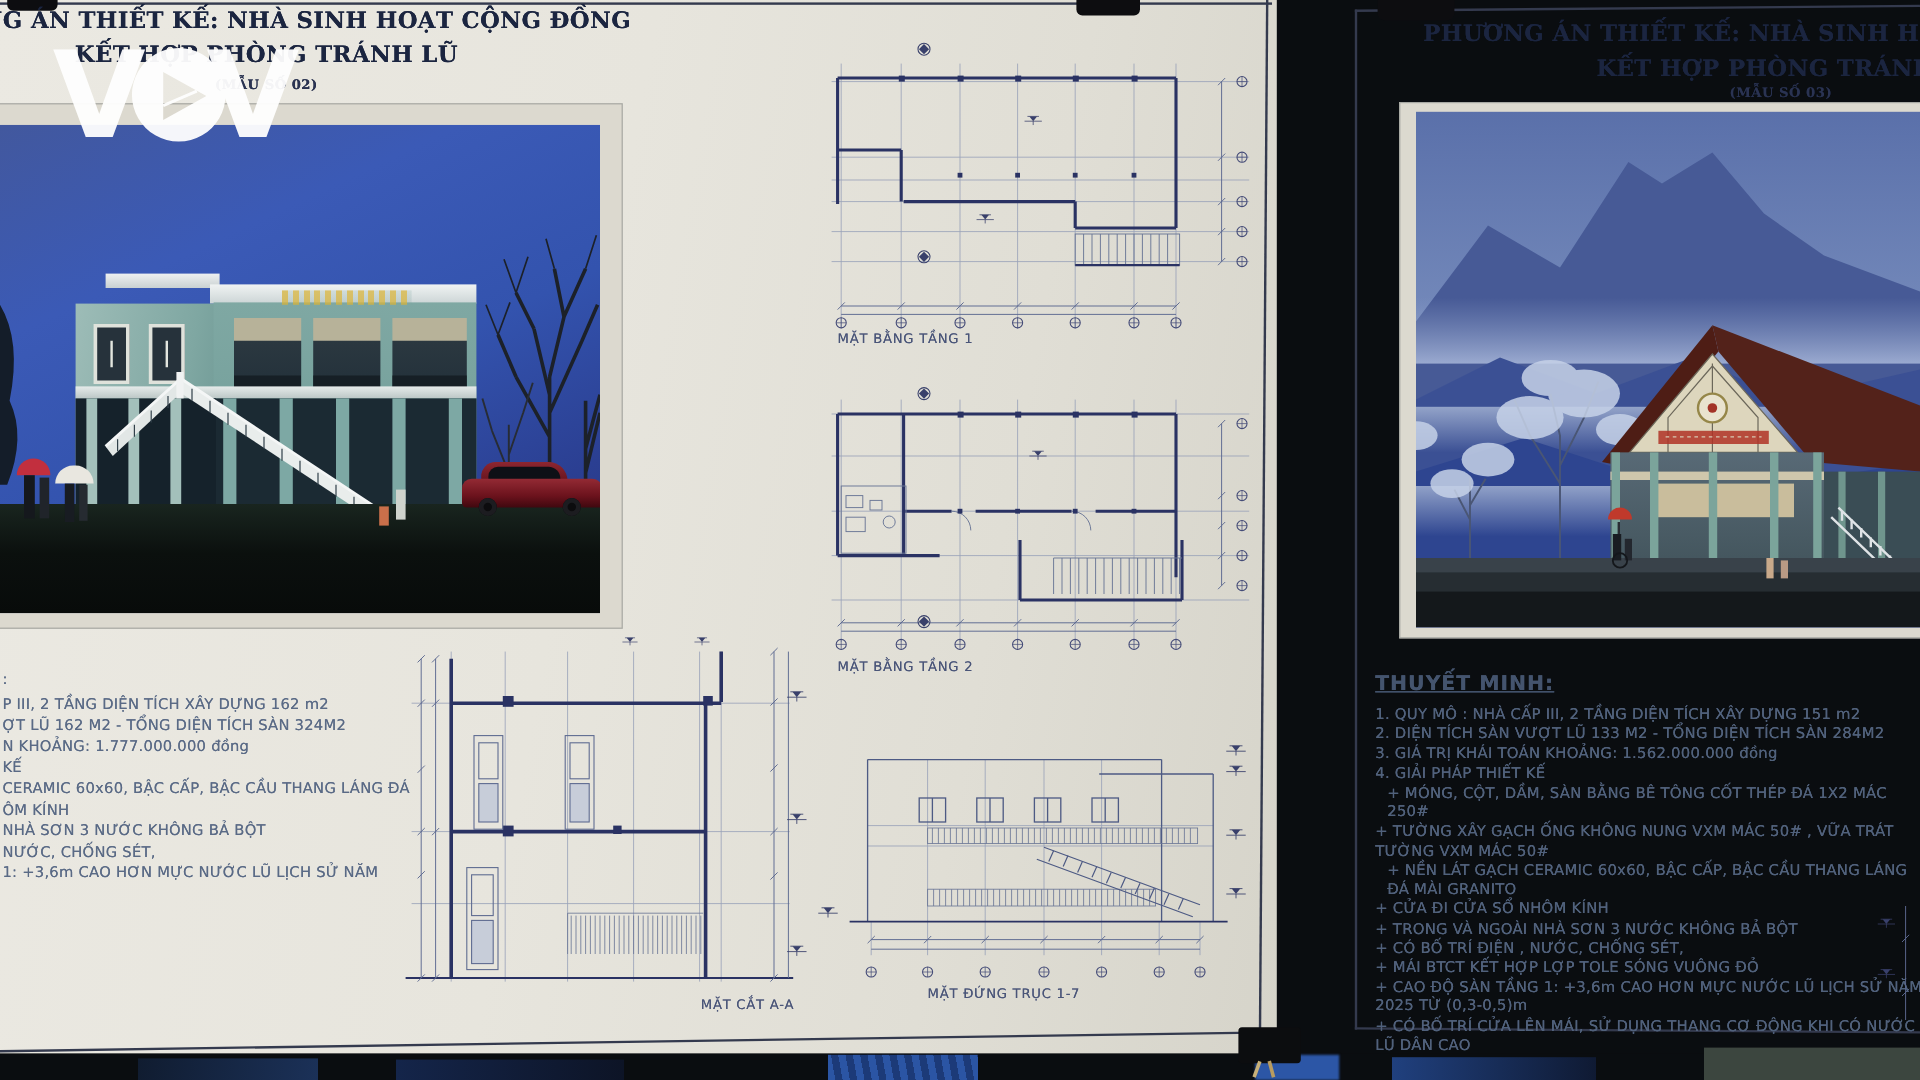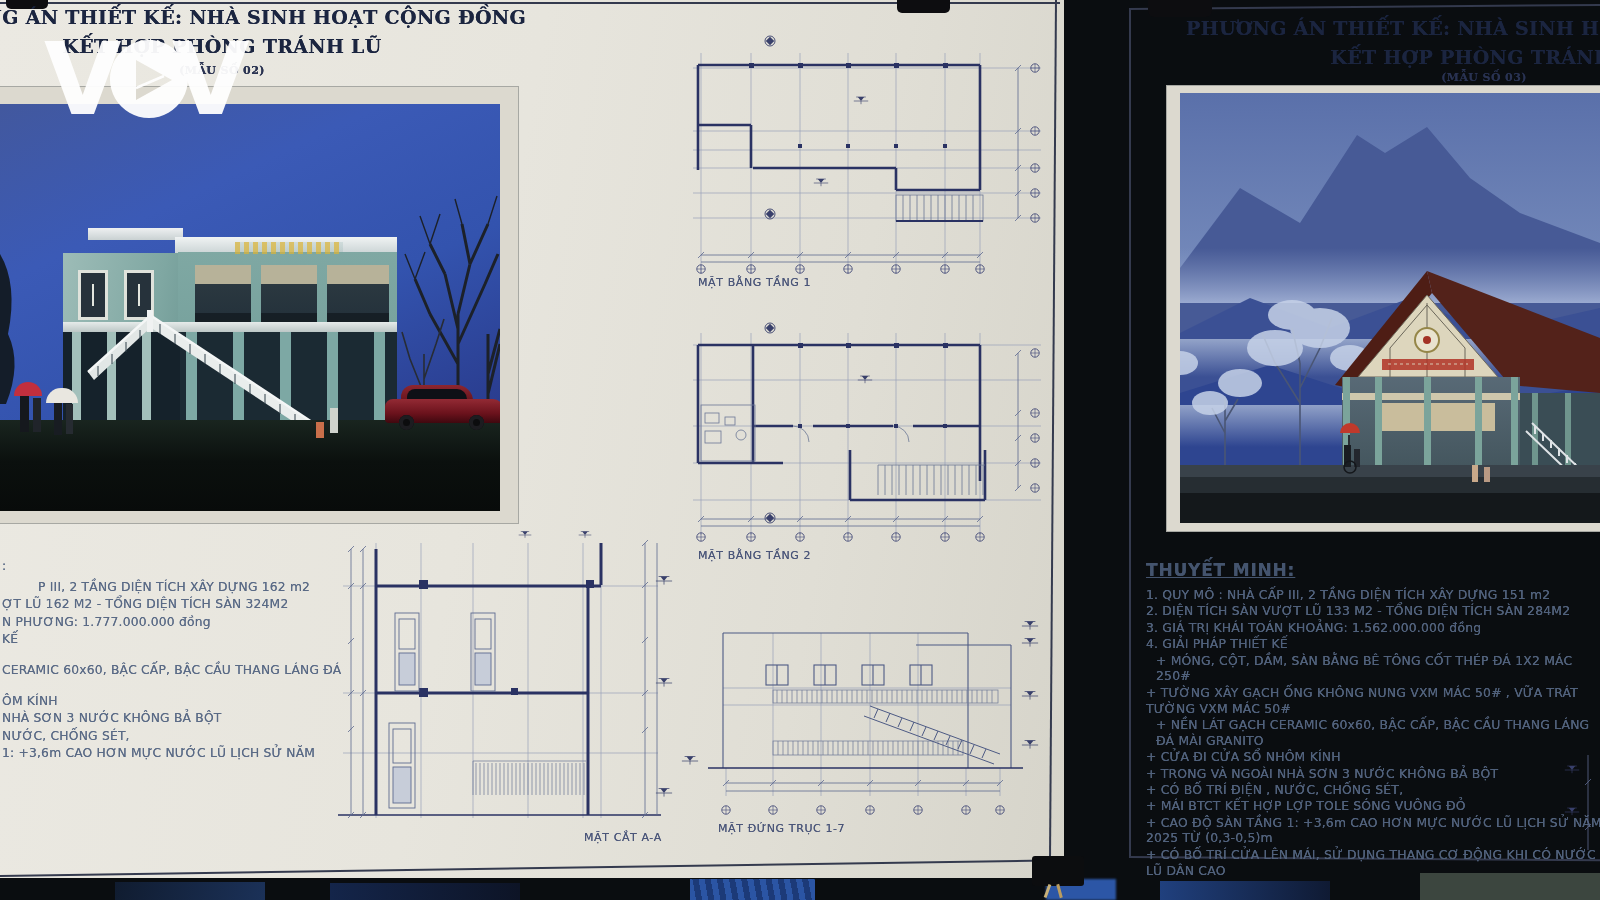--- a/index.html
+++ b/index.html
@@ -13,21 +13,21 @@
   
   .title-line{position:absolute;white-space:nowrap;font-family:"DejaVu Serif",serif;
     font-weight:bold;color:#1b2540;text-shadow:0 0 .5px #1b2540;}
   .t1{font-size:19px;letter-spacing:.3px;}
   .t2{font-size:19px;letter-spacing:.3px;}
   .t3{font-size:11px;letter-spacing:.4px;color:#2a3352;}
   .center{transform:translateX(-50%);}
   
   .spec{font-size:12.3px;line-height:17.6px;color:#5a6a85;letter-spacing:.2px;
         white-space:nowrap;text-shadow:0 0 .4px #6a7a95;}
-  .mt13{margin-top:13px;} .mt16{margin-top:16px;}
+  .mt13{} .mt16{margin-top:16px;}
   .note{font-size:12.4px;line-height:15.8px;color:#50617c;letter-spacing:.2px;
         text-shadow:0 0 .4px #60718c;margin-bottom:.6px;}
   .notes-head{font-size:17px;font-weight:bold;color:#44546e;letter-spacing:.8px;
         text-decoration:underline;margin-bottom:7px;text-shadow:0 0 .5px #44546e;}
   .dwg-label{position:absolute;font-size:11px;color:#4a5578;letter-spacing:.6px;
         white-space:nowrap;text-shadow:0 0 .4px #5a6588;}
   
   #vov{left:44px;top:30px;width:215px;height:100px;opacity:.95;}
   .vov-v{position:absolute;font-family:"DejaVu Sans",sans-serif;font-weight:900;
         font-size:100px;line-height:1;color:#fff;}
@@ -154,23 +154,23 @@
     <span class="vov-v" style="left:0;top:0;">V</span>
     <svg class="abs" style="left:62px;top:6px;" width="86" height="86">
       <path fill-rule="evenodd" fill="#ffffff" d="M43,4 A39,39 0 1 1 42.9,4 Z M30,24 L30,64 L66,44 Z"></path>
       <path d="M30,52 L58,40" stroke="#ffffff" stroke-width="2.5"></path>
     </svg>
     <span class="vov-v" style="left:128px;top:0;">V</span>
   </div>
 
   <div class="abs" style="left:2px;top:558px;width:430px;">
     <div class="spec">:</div>
-    <div class="spec" style="margin-top:3px;margin-left:36px;">P III, 2 TẦNG DIỆN TÍCH XÂY DỰNG 162 m2</div>
+    <div class="spec" style="margin-top:3px;">P III, 2 TẦNG DIỆN TÍCH XÂY DỰNG 162 m2</div>
     <div class="spec">ỢT LŨ 162 M2 - TỔNG DIỆN TÍCH SÀN 324M2</div>
-    <div class="spec">N PHƯƠNG: 1.777.000.000 đồng</div>
+    <div class="spec">N KHOẢNG: 1.777.000.000 đồng</div>
     <div class="spec">KẾ</div>
     <div class="spec mt13">CERAMIC 60x60, BẬC CẤP, BẬC CẦU THANG LÁNG ĐÁ</div>
     <div class="spec mt13">ÔM KÍNH</div>
     <div class="spec">NHÀ SƠN 3 NƯỚC KHÔNG BẢ BỘT</div>
     <div class="spec">NƯỚC, CHỐNG SÉT,</div>
     <div class="spec">1: +3,6m CAO HƠN MỰC NƯỚC LŨ LỊCH SỬ NĂM</div>
   </div>
 
   <svg class="abs" style="left:663px;top:28px;" width="395" height="272">
     <g stroke="#9aa2b9" stroke-width="0.7" fill="none">
@@ -353,21 +353,21 @@
       <use href="#bub" transform="translate(192,212)"></use>
     <use href="#bub" transform="translate(240,212)"></use>
       <use href="#bub" transform="translate(288,212)"></use>
     <use href="#bub" transform="translate(322,212)"></use>
     <use href="#bm" transform="translate(12,163) scale(.9)"></use>
     <use href="#bm" transform="translate(352,28) scale(.9)"></use>
       <use href="#bm" transform="translate(352,45) scale(.9)"></use>
     <use href="#bm" transform="translate(352,98) scale(.9)"></use>
       <use href="#bm" transform="translate(352,147) scale(.9)"></use>
   </svg>
-  <div class="dwg-label" style="left:718px;top:822px;">MẶT ĐỨNG TRỤC 1-7</div>
+  <div class="dwg-label" style="left:773px;top:822px;">MẶT ĐỨNG TRỤC 1-7</div>
 
   <div class="abs borderline" style="left:1129px;top:8px;width:2px;height:850px;"></div>
   <div class="abs borderline" style="left:1129px;top:8px;width:471px;height:2px;transform:rotate(-.5deg);transform-origin:left;"></div>
   <div class="abs borderline" style="left:1129px;top:856px;width:471px;height:2px;transform:rotate(.4deg);transform-origin:left;"></div>
   <div class="abs clip" style="left:1148px;top:0;width:64px;height:17px;border-radius:0 0 6px 6px;"></div>
 
   <div class="title-line t1" style="left:1490px;top:17px;">
     <span class="center abs" style="left:0;">PHƯƠNG ÁN THIẾT KẾ: NHÀ SINH HOẠT CỘNG ĐỒNG</span>
   </div>
   <div class="title-line t2" style="left:1490px;top:46px;">

